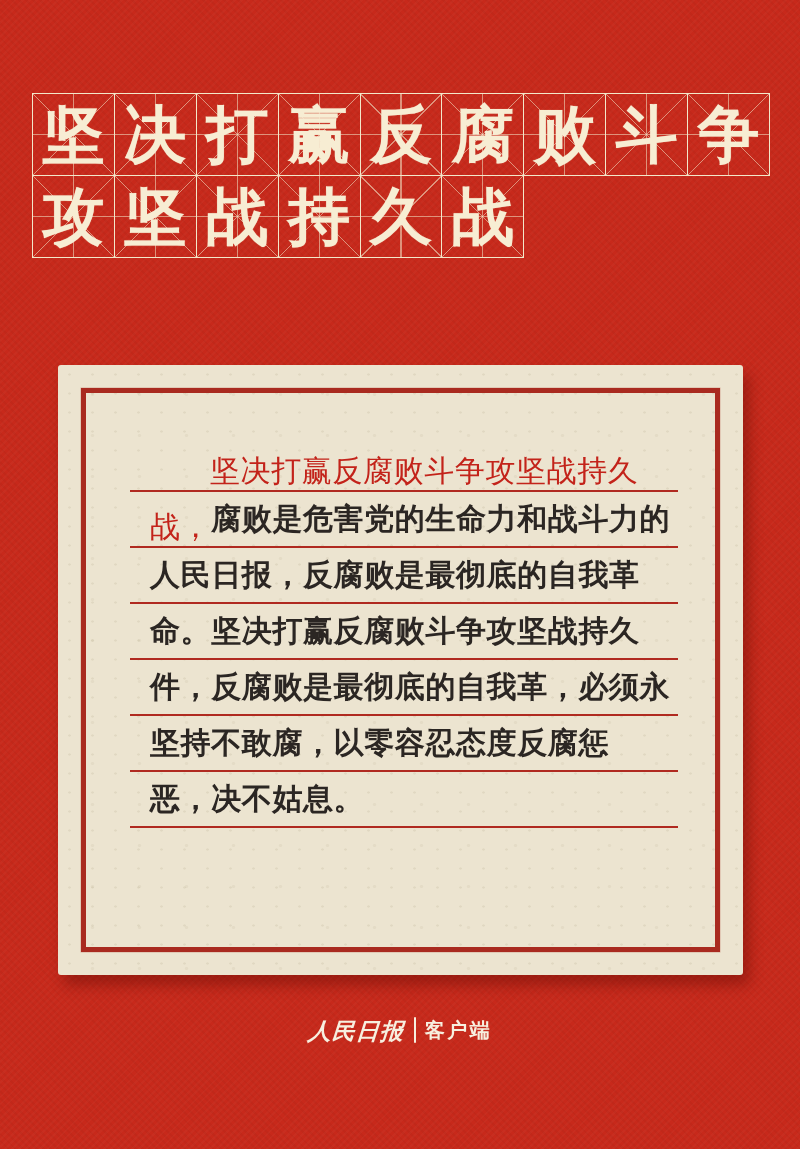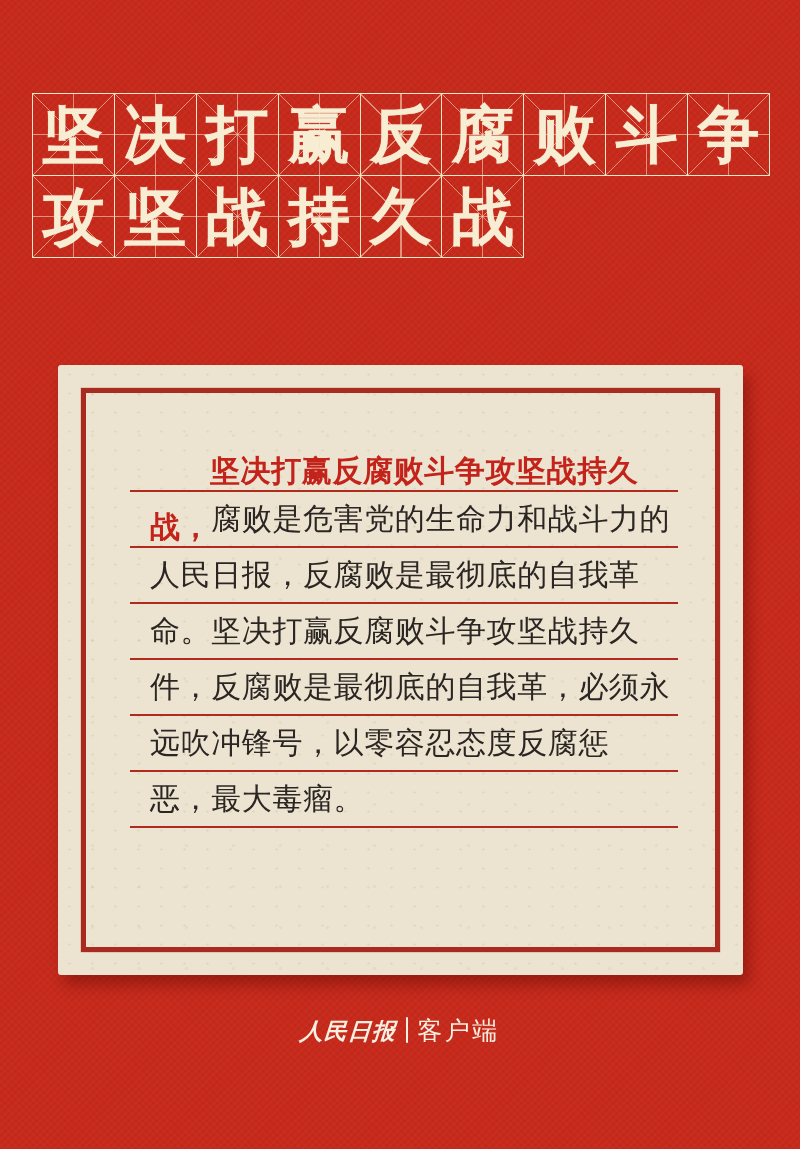--- a/index.html
+++ b/index.html
@@ -53,40 +53,40 @@
 
   .ruled{position:absolute;left:72px;top:71px;width:548px;}
   .text-row{
     box-sizing:border-box;height:56px;padding-left:20px;
     border-bottom:2px solid var(--rule-red,rgba(176,42,32,0.85));
     display:flex;align-items:center;white-space:nowrap;
     font-size:30px;letter-spacing:0.6px;
     color:var(--text-black,#2b2623);
   }
   .text-row.indent{padding-left:80px;}
-  .red-strong{color:var(--accent-red,#c3231a);font-weight:bold;margin-top:16px;}
-  .black-text{font-weight:400;text-align:right;}
+  .red-strong{color:var(--accent-red,#c3231a);font-weight:normal;margin-top:16px;}
+  .black-text{font-weight:700;text-align:right;}
 
   
   .footer{
     position:absolute;left:0;top:1008px;width:100%;height:44px;
     display:flex;align-items:center;justify-content:center;
     color:var(--footer-cream,#f7efdf);
   }
   .masthead{
     font-family:"DejaVu Serif","Liberation Serif",serif;
     font-style:italic;font-weight:bold;font-size:23px;line-height:1;
     transform:skewX(-4deg);letter-spacing:1px;
   }
   .footer-divider{
     width:2px;height:26px;background:var(--footer-cream,#f7efdf);
     margin:0 9px 0 10px;border-radius:1px;
     font-size:0;
   }
-  .client-label{font-size:25px;font-weight:normal;letter-spacing:2.5px;line-height:1;}
+  .client-label{font-size:20px;font-weight:bold;letter-spacing:2.5px;line-height:1;}
 </style>
 </head>
 <body>
 
 <div class="poster" style="--bg-red: #c7291b; --grid-line: #f3e8ca; --glyph-cream: #f7edd3; --paper: #ece4d0; --frame-red: #a92a1f; --rule-red: #b02a20; --accent-red: #c3231a; --text-black: #2b2623; --footer-cream: #f7efdf;">
 
   <div class="banner">
 
   <div class="calli-row">
         <div class="calli-cell">
@@ -153,24 +153,24 @@
         <div class="text-row">
           <span class="black-text">人民日报，反腐败是最彻底的自我革</span>
         </div>
         <div class="text-row">
           <span class="black-text">命。坚决打赢反腐败斗争攻坚战持久</span>
         </div>
         <div class="text-row">
           <span class="black-text">件，反腐败是最彻底的自我革，必须永</span>
         </div>
         <div class="text-row">
-          <span class="black-text">远吹冲锋号，以零容忍态度反腐惩</span>
+          <span class="black-text">坚持不敢腐，以零容忍态度反腐惩</span>
         </div>
         <div class="text-row">
-          <span class="black-text">恶，最大毒瘤。</span>
+          <span class="black-text">恶，决不姑息。</span>
         </div>
       </div>
   </div>
 
   <div class="footer">
     <span class="masthead">人民日报</span>
     <span class="footer-divider"></span>
     <span class="client-label">客户端</span>
   </div>
 

